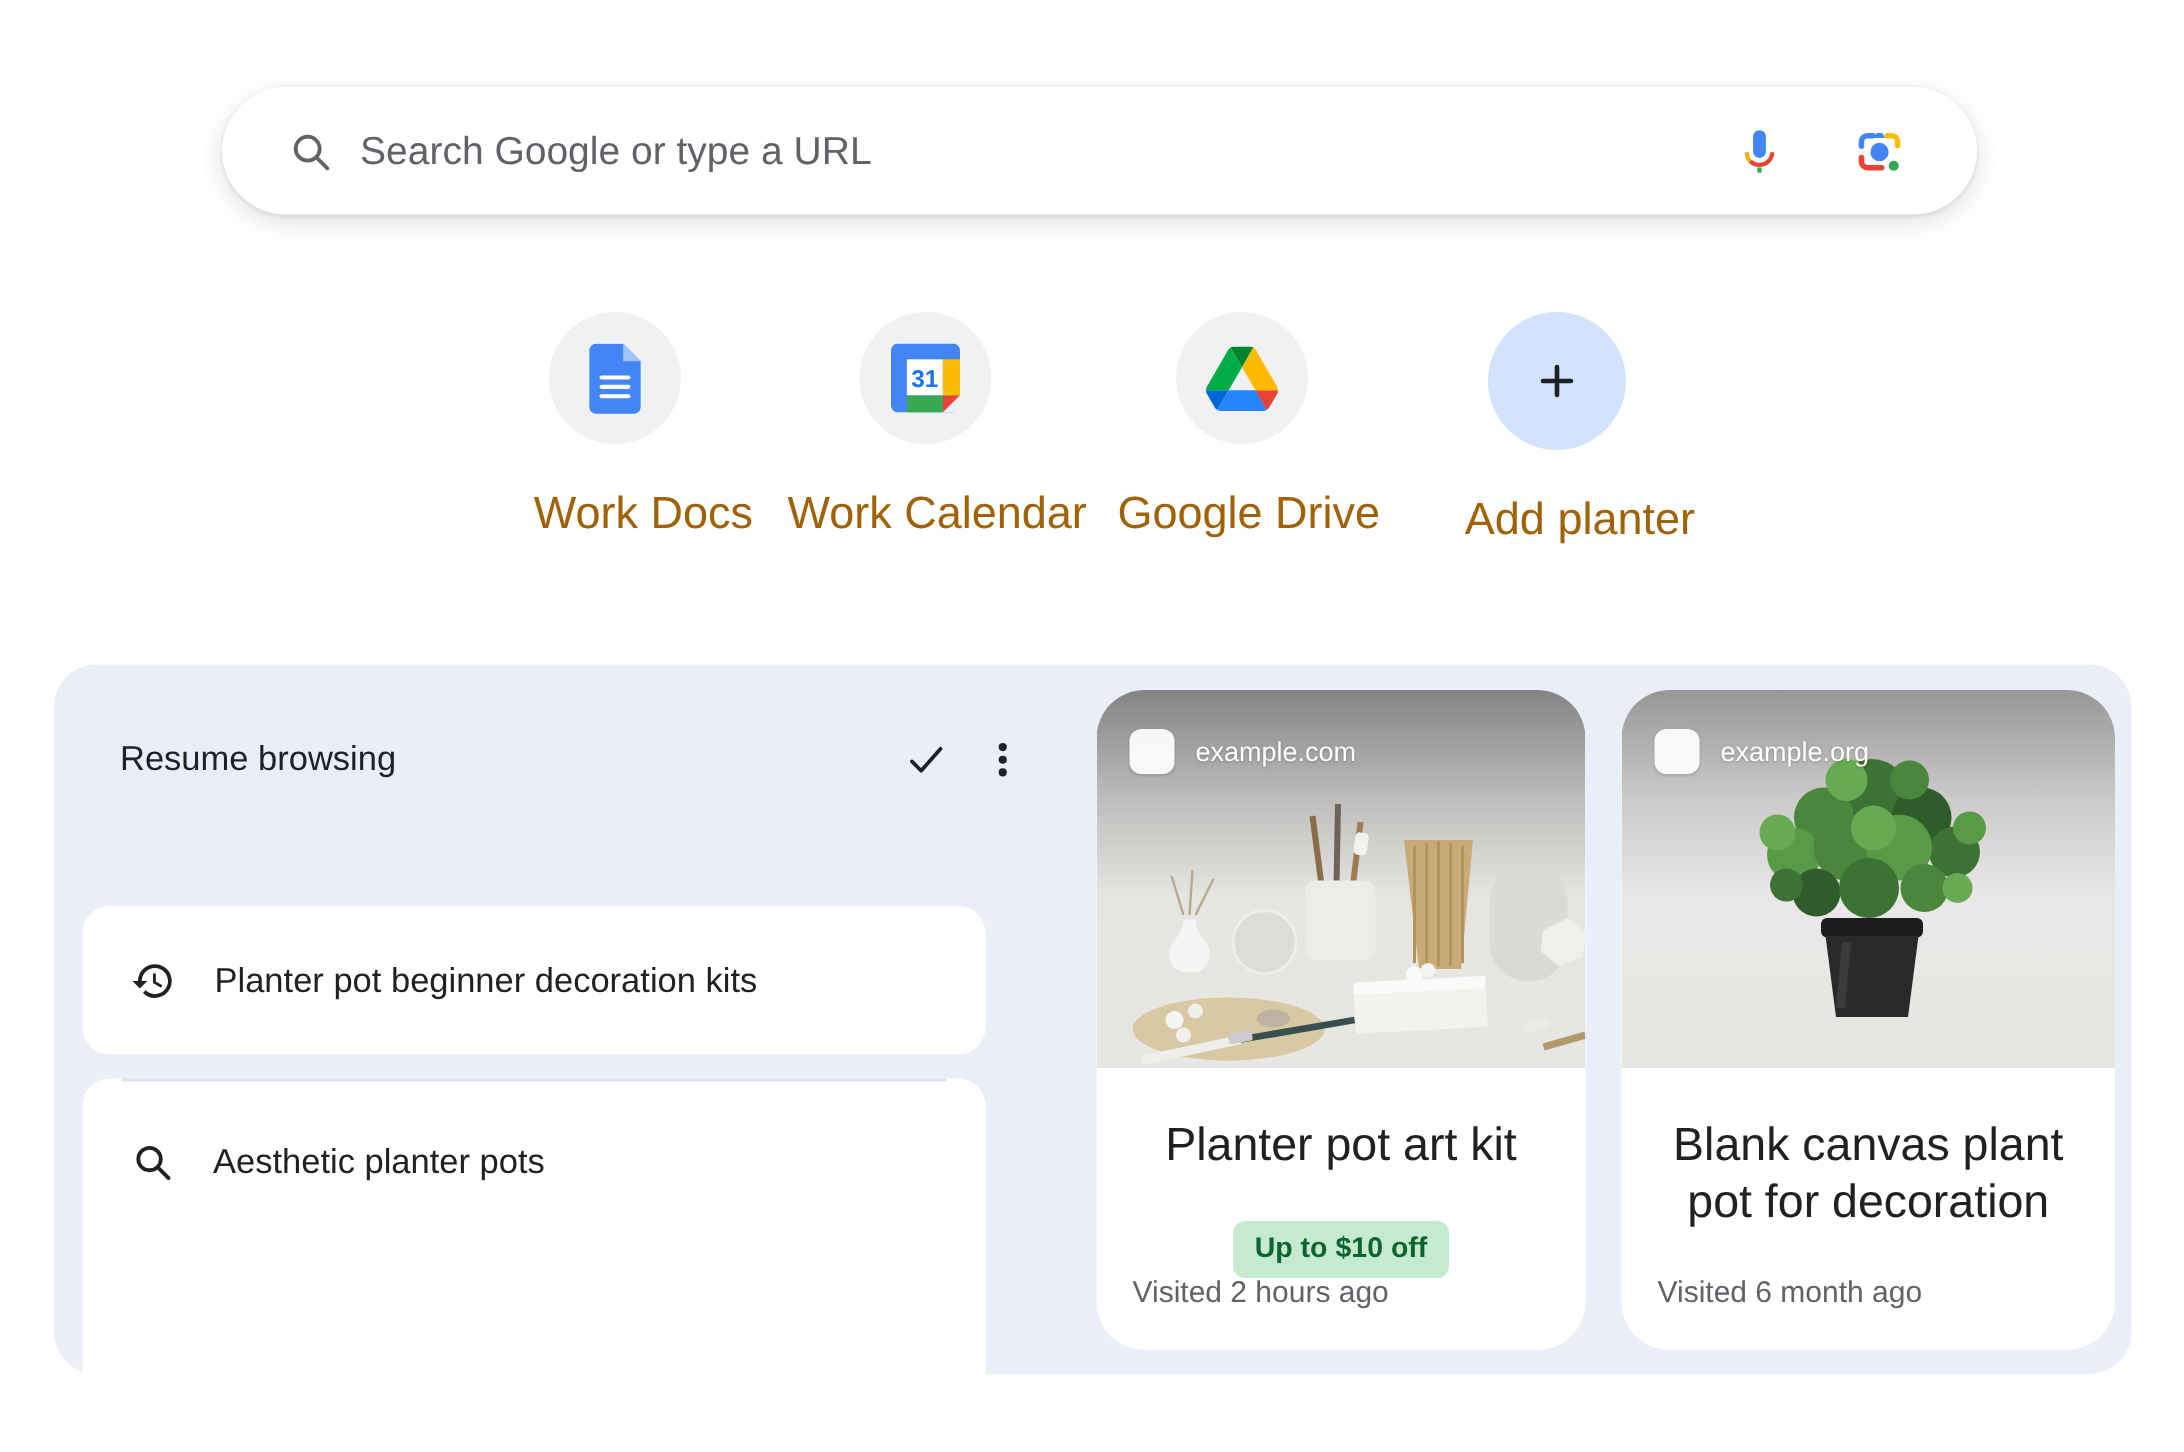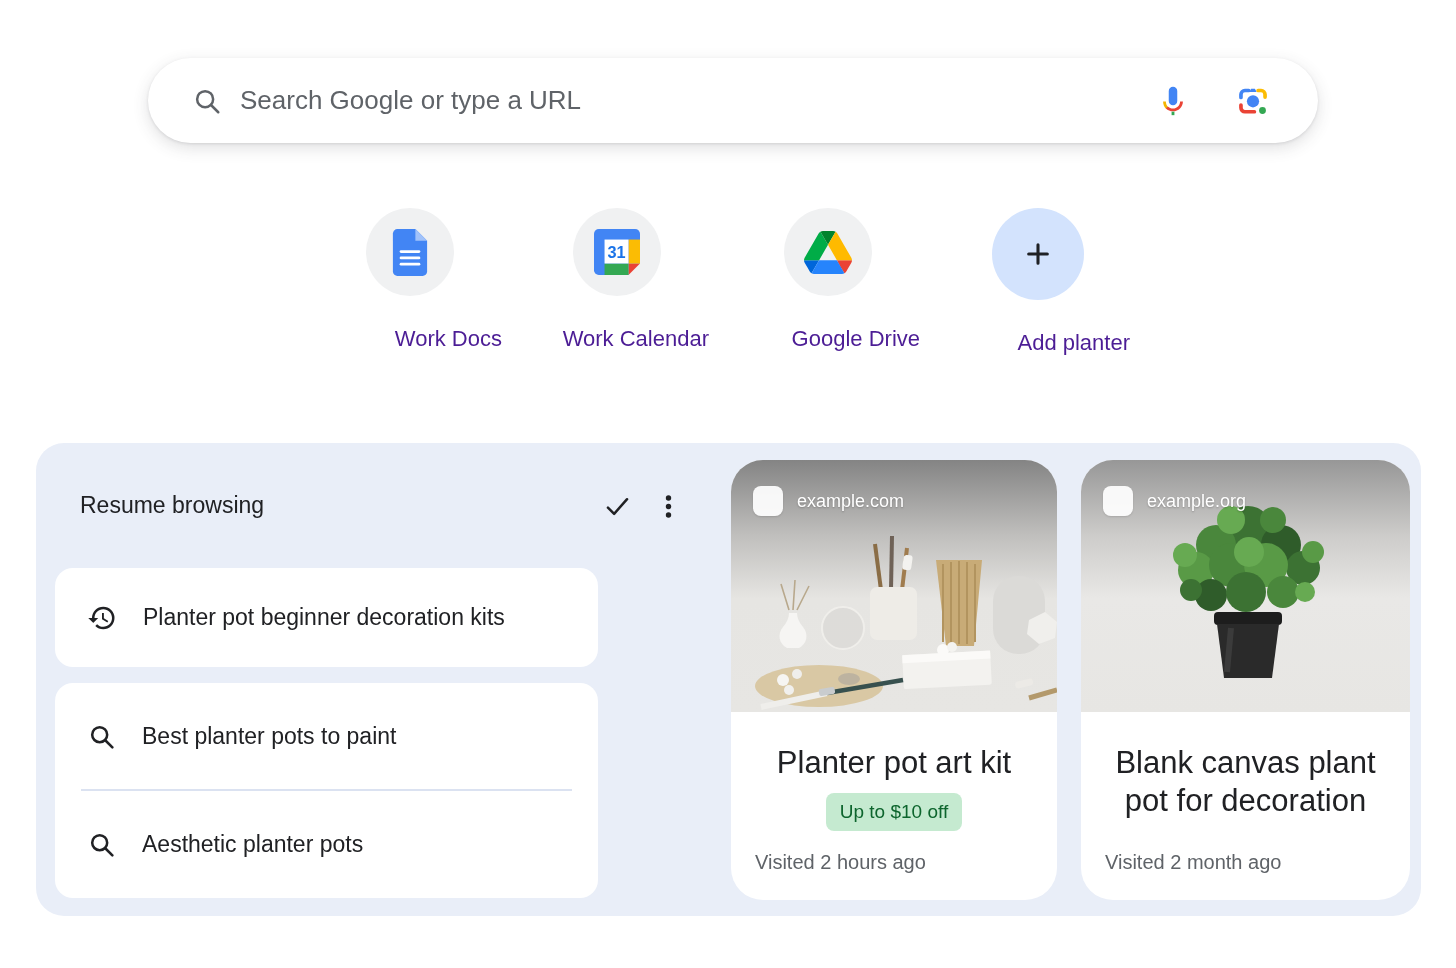--- a/index.html
+++ b/index.html
@@ -15,54 +15,54 @@
     font-size:26px;color:#202124;margin-left:16px;min-width:0;}
   .search-input::placeholder{color:#5f6368;}
   .sb-action{margin-left:46px;cursor:pointer;display:flex;align-items:center;}
 
   
   .tile{position:absolute;top:208px;width:184px;text-align:right;cursor:pointer;}
   .tile-docs{left:318px}.tile-cal{left:525px}.tile-drive{left:736px}.tile-add{left:946px}
   .circle{width:88px;height:88px;border-radius:50%;background:#f0f1f2;margin:0 auto;
     display:flex;align-items:center;justify-content:center;}
   .tile-add .circle{background:#d3e3fd;width:92px;height:92px;}
-  .tile-label{margin-top:30px;font-size:22px;color:#4c1d95;white-space:nowrap;}
+  .tile-label{margin-top:30px;font-size:30px;color:#a16207;white-space:nowrap;}
 
   
   .panel{position:absolute;left:36px;top:443px;width:1385px;height:473px;
     border-radius:28px;background:#e9eef8;text-align:center;}
   .panel-title{position:absolute;left:44px;top:49px;font-size:23px;font-weight:500;color:#202124;}
   .icon-btn{position:absolute;cursor:pointer;width:30px;height:30px;
     display:flex;align-items:center;justify-content:center;}
   .check-btn{left:566px;top:48px;}
   .kebab-btn{left:617px;top:48px;}
 
-  .sug-card{position:absolute;left:19px;width:543px;background:#fff;border-radius:18px;}
+  .sug-card{position:absolute;left:19px;width:602px;background:#fff;border-radius:18px;margin-top:36px;}
   .sug-a{top:125px;height:99px;}
   .sug-b{top:240px;height:215px;}
   .sug-row{height:99px;display:flex;align-items:center;padding-left:32px;cursor:pointer;}
   .sug-b .sug-row{height:106px;}
   .sug-divider{height:2px;background:#dbe2f1;margin:0 26px;}
   .sug-text{margin-left:26px;font-size:23px;font-weight:500;color:#202124;white-space:nowrap;}
 
   
   .product-card{position:absolute;top:17px;height:440px;background:#fff;border-radius:32px;
     overflow:hidden;cursor:pointer;}
   .pc1{left:695px;width:326px;}
   .pc2{left:1045px;width:329px;}
   .card-img{position:relative;height:252px;}
   .card-img svg{display:block;width:100%;height:100%;}
   .fav-chip{position:absolute;left:22px;top:26px;width:30px;height:30px;border-radius:8px;
     background:rgba(255,255,255,.92);box-shadow:0 1px 2px rgba(0,0,0,.12);}
   .domain{position:absolute;left:66px;top:31px;font-size:18px;color:#fff;
     text-shadow:0 1px 2px rgba(0,0,0,.25);}
   .card-body{position:absolute;left:0;right:0;top:252px;bottom:0;padding:32px 24px 0;}
   .card-title{font-size:31px;font-weight:500;color:#202124;line-height:38px;margin:0;}
-  .badge{display:inline-block;margin-top:11px;background:#c5ead0;color:#0d652d;
-    font-size:19px;font-weight:400;padding:8px 14px;border-radius:8px;}
+  .badge{display:inline-block;margin-top:32px;background:#c5ead0;color:#0d652d;
+    font-size:19px;font-weight:700;padding:8px 14px;border-radius:8px;}
   .visited{position:absolute;left:24px;bottom:26px;font-size:20px;color:#5f6368;}
 </style>
 </head>
 <body>
 
 <div class="page">
 
   <div class="search-bar">
     <span style="display:flex">
       <svg width="30" height="30" viewBox="0 0 24 24">
@@ -177,29 +177,20 @@
         <span style="display:flex">
           <svg width="30" height="30" viewBox="0 0 24 24" fill="#202124">
             <path d="M13 3a9 9 0 0 0-9 9H1l3.89 3.89.07.14L9 12H6c0-3.87 3.13-7 7-7s7 3.13 7 7-3.13 7-7 7c-1.93 0-3.68-.79-4.94-2.06l-1.42 1.42A8.95 8.95 0 0 0 13 21a9 9 0 0 0 0-18zm-1 5v5l4.28 2.54.72-1.21-3.5-2.08V8z"></path>
           </svg>
         </span>
         <span class="sug-text">Planter pot beginner decoration kits</span>
       </div>
     </div>
 
     <div class="sug-card sug-b">
-      <div class="sug-row">
-        <span style="display:flex">
-          <svg width="29" height="29" viewBox="0 0 24 24">
-            <circle cx="10.5" cy="10.5" r="6.2" fill="none" stroke="#202124" stroke-width="2.1"></circle>
-            <line x1="15.1" y1="15.1" x2="21" y2="21" stroke="#202124" stroke-width="2.1" stroke-linecap="round"></line>
-          </svg>
-        </span>
-        <span class="sug-text">Best planter pots to paint</span>
-      </div>
       <div class="sug-divider"></div>
       <div class="sug-row">
         <span style="display:flex">
           <svg width="29" height="29" viewBox="0 0 24 24">
             <circle cx="10.5" cy="10.5" r="6.2" fill="none" stroke="#202124" stroke-width="2.1"></circle>
             <line x1="15.1" y1="15.1" x2="21" y2="21" stroke="#202124" stroke-width="2.1" stroke-linecap="round"></line>
           </svg>
         </span>
         <span class="sug-text">Aesthetic planter pots</span>
       </div>
@@ -290,18 +281,18 @@
           </g>
           <rect x="133" y="152" width="68" height="13" rx="4" fill="#1d1d1d"></rect>
           <path d="M136 164h62l-7 54h-48z" fill="#2a2a2a"></path>
           <path d="M150 168l-4 44" stroke="#3b3b3b" stroke-width="6" fill="none"></path>
         </svg>
         <div class="fav-chip"></div>
         <div class="domain">example.org</div>
       </div>
       <div class="card-body">
         <p class="card-title">Blank canvas plant pot for decoration</p>
-        <div class="visited">Visited 2 month ago</div>
+        <div class="visited">Visited 6 month ago</div>
       </div>
     </div>
 
   </div>
 </div>
 
 </body></html>

